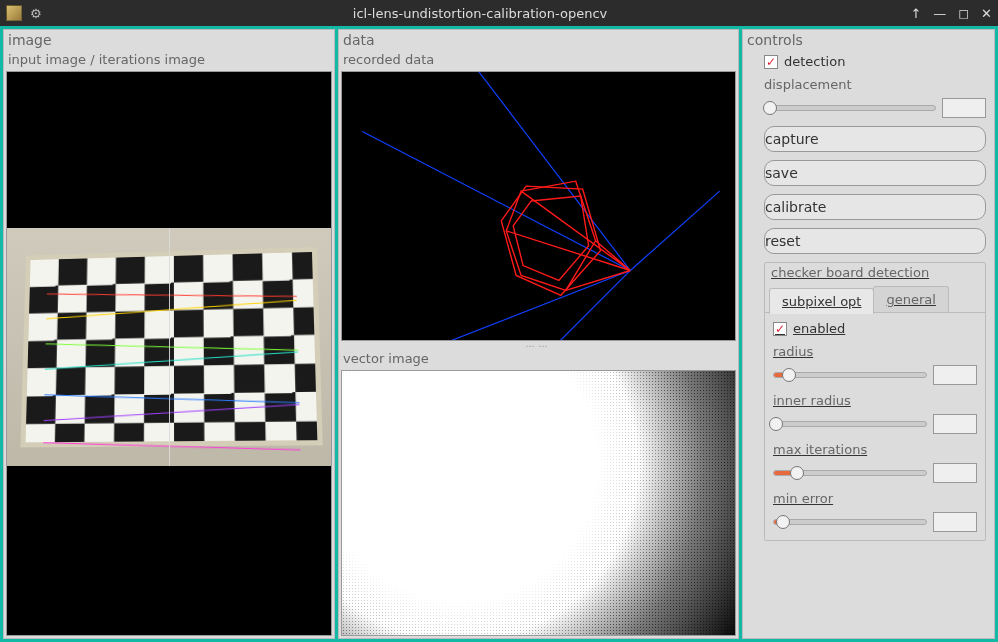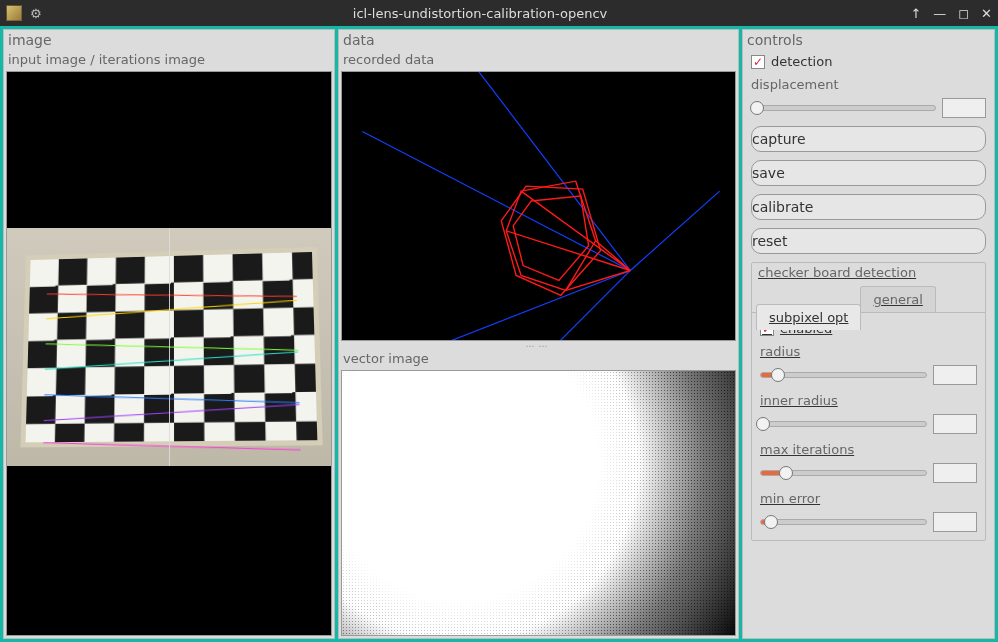--- a/index.html
+++ b/index.html
@@ -59,21 +59,21 @@
   .black-view {
     background: #000;
     position: relative;
     border: 1px solid #999;
   }
   .image-view { flex: 1; margin: 2px; }
   .recorded-view { height: 270px; margin: 2px; }
   .vector-view { flex: 1; margin: 2px; background:#fff; position:relative; overflow:hidden; }
 
   
-  .ctrl-inner { display:flex; flex-direction:column; gap:4px; padding:2px 4px; }
+  .ctrl-inner { display:flex; flex-direction:column; gap:4px; padding:2px 4px;margin-left:13px; }
   .check-row { display:flex; align-items:center; gap:6px; padding:2px 4px; }
   .chk {
     width: 14px; height: 14px; border: 1px solid #888; background:#fff;
     display:inline-flex; align-items:center; justify-content:center;
   }
   .chk.checked::after {
     content:"✓"; color:#d23; font-weight:bold; font-size:12px; line-height:12px;
   }
   .section-title { color:#666; font-size:13px; padding:2px 4px 0 4px; }
   .slider-row { display:flex; align-items:center; gap:6px; padding:2px 4px; }
@@ -104,21 +104,21 @@
     margin:2px 4px; border:1px solid #bbb; border-radius:2px;
     display:flex; flex-direction:column;text-decoration:underline;
   }
   .subpanel-title { color:#666; padding:2px 6px; font-size:13px; }
   .tabs { display:flex; border-bottom:1px solid #bbb; padding:4px 4px 0 4px; gap:0; }
   .tab {
     padding:5px 12px; border:1px solid #bbb; border-bottom:none;
     background:#d4d4d4; color:#666; font-size:13px;
     border-radius:3px 3px 0 0; margin-right:-1px;
   }
-  .tab.active { background:#e8e8e8; color:#333; position:relative; top:18px; }
+  .tab.active { background:#e8e8e8; color:#333; position:relative; top:2px; }
   .tab-body { padding:6px 4px; display:flex; flex-direction:column; gap:4px; }
 
   
   .checker-img { position:absolute; left:0; right:0; top:156px; height:238px;
     background:linear-gradient(180deg,#cfcabc 0%, #bdb8a8 100%);
     display:flex; align-items:center; justify-content:center; overflow:hidden;}
   .board {
     width: 298px; height: 198px;
     background:
       repeating-conic-gradient(#1a1a1a 0 25%, #f4f4ee 0 50%) 0 0/59.6px 56.6px;

